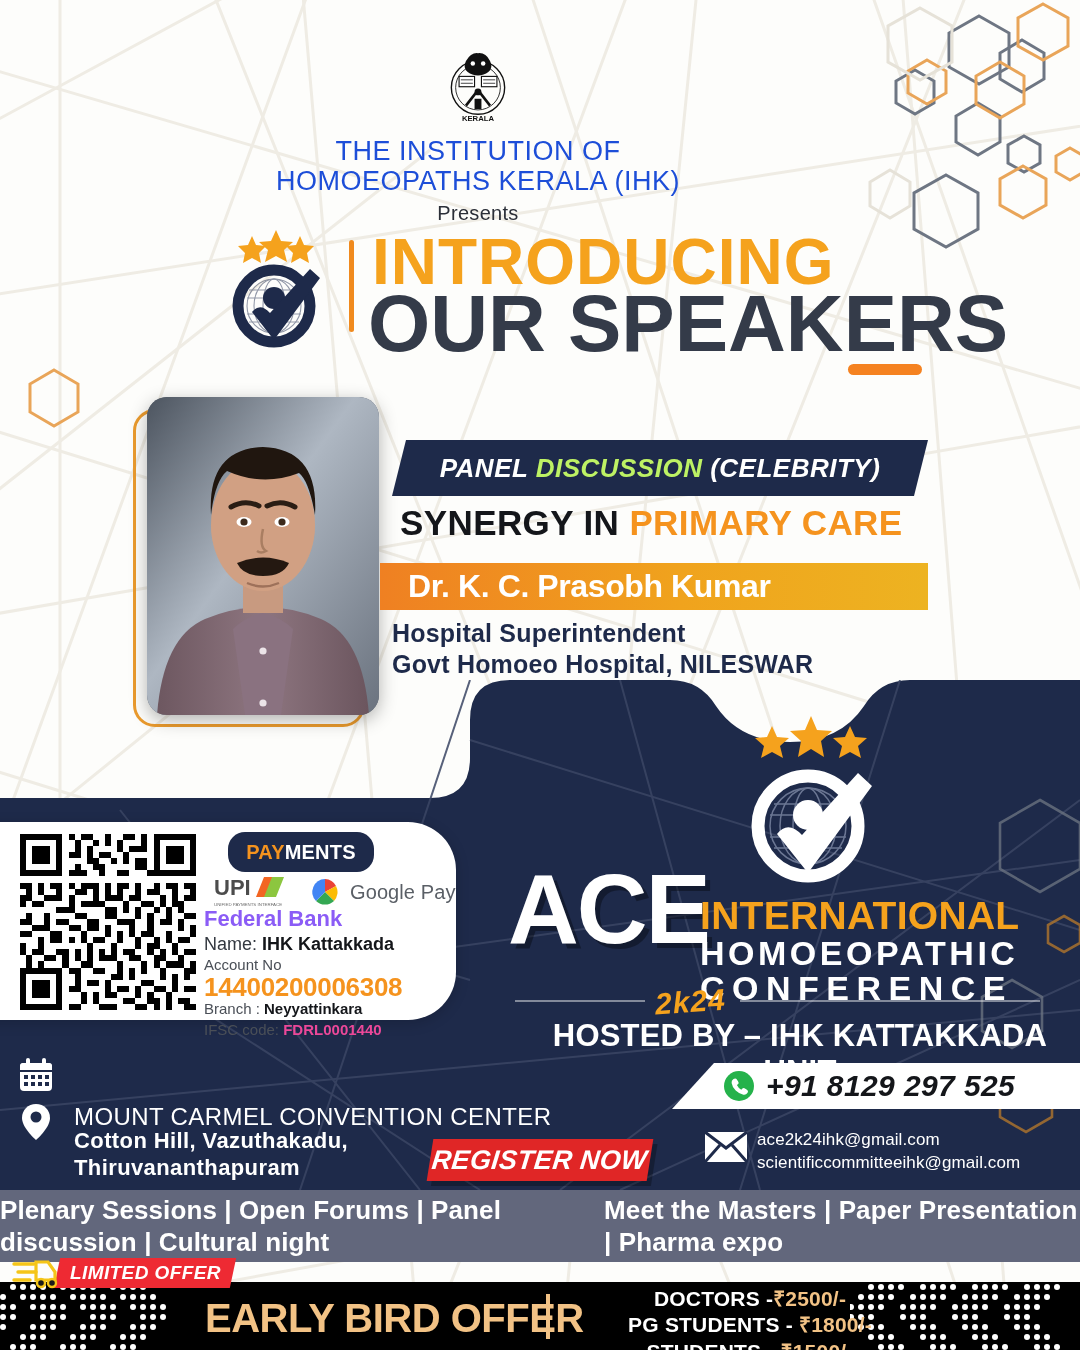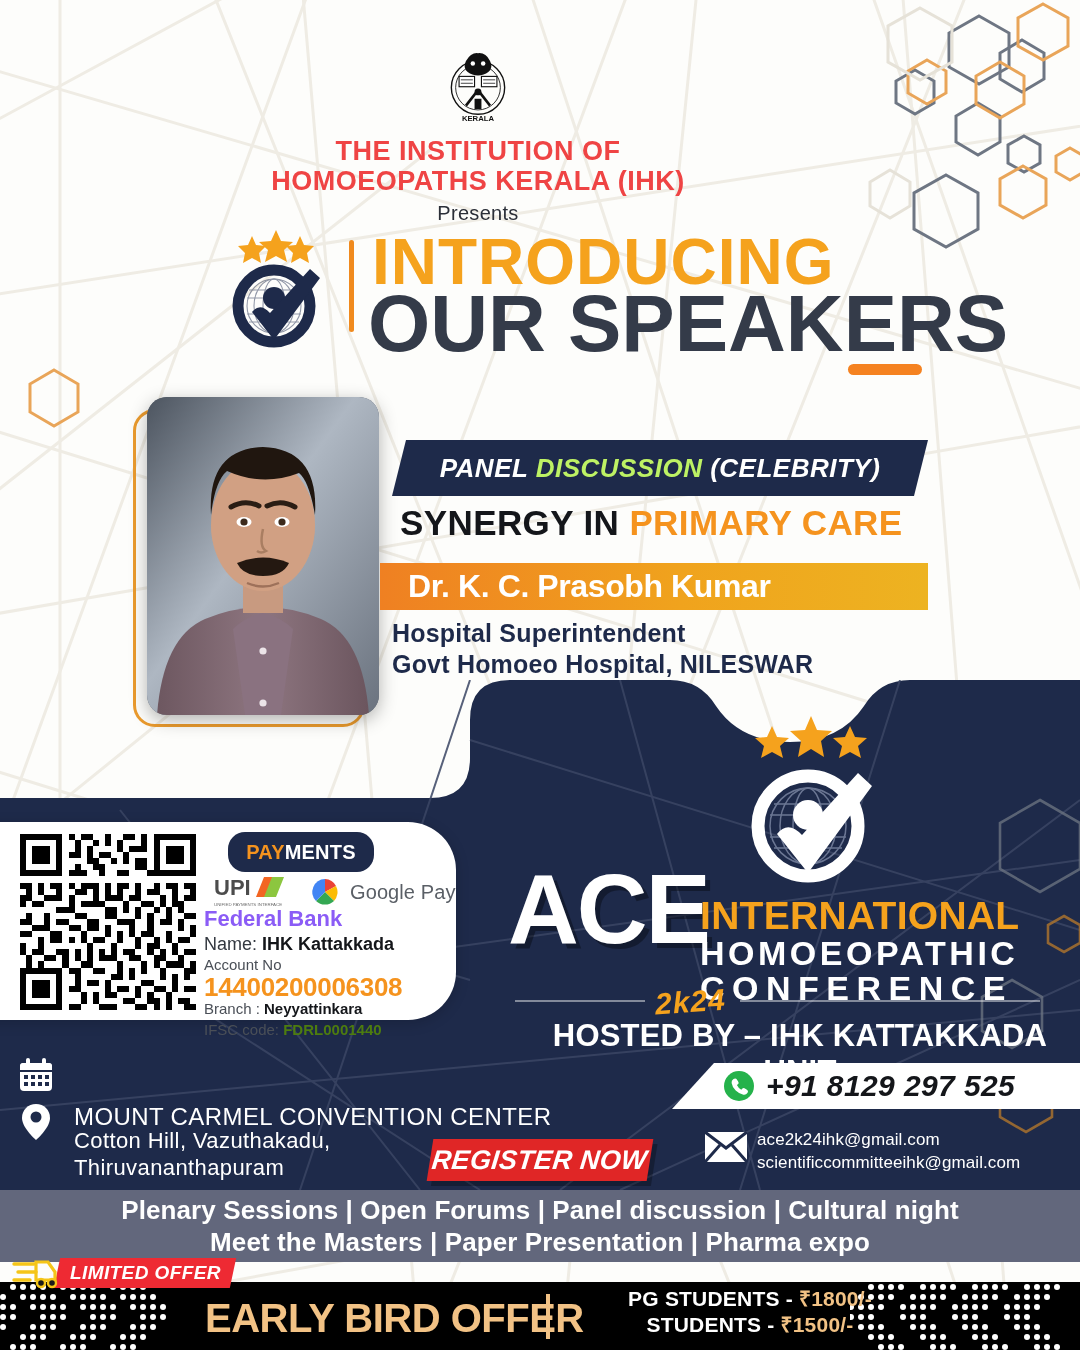--- a/index.html
+++ b/index.html
@@ -13,22 +13,22 @@
   .poster { position:absolute; inset:0; width:1080px; height:1350px; overflow:hidden; background:#fdfdfb; }
 
   
   .bg-lines { position:absolute; inset:0; z-index:0; }
   .bg-hex   { position:absolute; inset:0; z-index:1; }
 
   
   .header { position:absolute; top:0; left:0; width:956px; z-index:5; text-align:center; }
   .org-logo { margin:42px auto 8px; width:86px; height:86px; display:block; }
   .org-name {
-    font-weight:bold; font-size:27px; line-height:1.12; letter-spacing:0.5px;
-    color:#ef4444;
+    font-weight:normal; font-size:27px; line-height:1.12; letter-spacing:0.5px;
+    color:#1d4ed8;
   }
   .presents { font-size:20px; color:#2b2f38; margin-top:6px; letter-spacing:0.3px; }
 
   
   .title-row { position:absolute; top:222px; left:0; width:1080px; height:150px; z-index:6; }
   .brand-mark { position:absolute; left:216px; top:6px; width:120px; height:125px; }
   .brand-div  { position:absolute; left:349px; top:18px; width:5px; height:92px; background:#f08a1e; border-radius:3px; }
   .t-introducing {
     position:absolute; left:372px; top:8px;
     font-size:64px; font-weight:bold; letter-spacing:1px;
@@ -135,31 +135,31 @@
   .upi-row { position:absolute; left:238px; top:53px; display:flex; align-items:center; gap:10px; }
   .gpay-text { font-size:20px; color:#5a5f66; letter-spacing:0.1px; }
   .bank { position:absolute; left:228px; top:84px; font-size:22px; font-weight:bold; color:#8b5cf6; }
   .acct-name { position:absolute; left:228px; top:112px; font-size:18px; color:#333840; }
   .acct-name b { color:#14161a; }
   .acct-lbl { position:absolute; left:228px; top:134px; font-size:15px; color:#4a4f57; }
   .acct-no  { position:absolute; left:228px; top:150px; font-size:26px; font-weight:bold; color:#f5931e; letter-spacing:-0.3px; }
   .branch   { position:absolute; left:228px; top:178px; font-size:15px; color:#4a4f57; }
   .branch b { color:#14161a; }
   .ifsc     { position:absolute; left:228px; top:199px; font-size:15px; color:#4a4f57; }
-  .ifsc b   { color:#4d7c0f;margin-top:33px; }
+  .ifsc b   { color:#ec4899;margin-top:33px; }
 
   
   .cal-icon { position:absolute; left:18px; top:1057px; width:36px; height:36px; z-index:9; }
   .date-txt {
     position:absolute; left:70px; top:1048px; z-index:9;
     font-size:42px; font-weight:bold; color:#eca440; letter-spacing:0.2px;
   }
   .pin-icon { position:absolute; left:22px; top:1104px; width:28px; height:36px; z-index:9; }
   .venue-1 { position:absolute; left:74px; top:1103px; z-index:9; font-size:24px; color:#ffffff; letter-spacing:0.4px; }
-  .venue-2 { position:absolute; left:74px; top:1128px; z-index:9; font-size:22px; color:#ffffff; letter-spacing:0.4px; line-height:1.22; }
+  .venue-2 { position:absolute; left:74px; top:1128px; z-index:9; font-size:22px; color:#ffffff; letter-spacing:0.4px; line-height:1.22;font-weight:bold; }
 
   
   .reg-btn {
     position:absolute; left:430px; top:1139px; width:220px; height:42px; z-index:10;
     background:#e02626; transform:skewX(-9deg);
     box-shadow:5px 5px 0 rgba(0,0,0,.28);
     display:flex; align-items:center; justify-content:center;
   }
   .reg-btn span {
     font-size:27px; font-weight:bold; font-style:italic; color:#ffffff; letter-spacing:0.3px;
@@ -179,21 +179,21 @@
   }
   .mail-icon { position:absolute; left:705px; top:1132px; width:42px; height:30px; z-index:9; }
   .mails {
     position:absolute; left:757px; top:1128px; z-index:9;
     font-size:17px; color:#ffffff; line-height:1.38; letter-spacing:0.1px;
   }
 
   
   .sessions {
     position:absolute; left:0; top:1190px; width:1080px; height:72px; z-index:11;
-    background:#62677c; display:flex; flex-direction:column;
+    background:#62677c; display:flex; flex-direction:row;
     align-items:center; justify-content:center;
   }
   .sessions div { font-size:26px; font-weight:bold; color:#ffffff; line-height:1.24; letter-spacing:0.1px; }
 
   
   .blackbar { position:absolute; left:0; top:1282px; width:1080px; height:68px; z-index:11; background:#000000; overflow:hidden; }
   .chev-left  { position:absolute; left:0;   top:0; width:300px; height:68px; }
   .chev-right { position:absolute; right:0;  top:0; width:230px; height:68px; }
   .early-txt {
     position:absolute; left:205px; top:1296px; z-index:13;
@@ -724,20 +724,23 @@
           <use href="#chv2" x="52" y="2"></use>
           <use href="#chv2" x="104" y="2"></use>
           <use href="#chv2" x="156" y="2"></use>
       </g>
     </svg>
   </div>
   <div class="early-txt">EARLY BIRD OFFER</div>
   <div class="early-bar"></div>
   <div class="prices">
     <div>
+      <span>DOCTORS -</span><span class="amt">₹2500/-</span>
+    </div>
+    <div>
       <span>PG STUDENTS - </span><span class="amt">₹1800/-</span>
     </div>
     <div>
       <span>STUDENTS - </span><span class="amt">₹1500/-</span>
     </div>
   </div>
 
   <svg class="limited-icon" viewBox="0 0 46 34">
     <g stroke="#f5c518" stroke-width="3.4" stroke-linecap="round" fill="none">
       <line x1="2" y1="8" x2="22" y2="8"></line>

